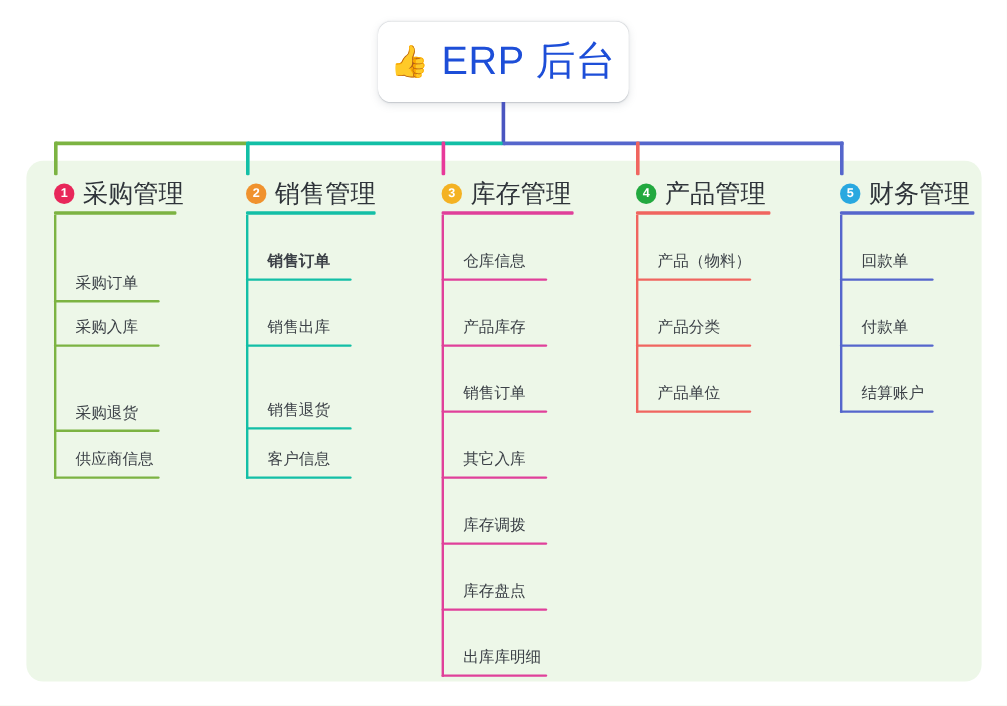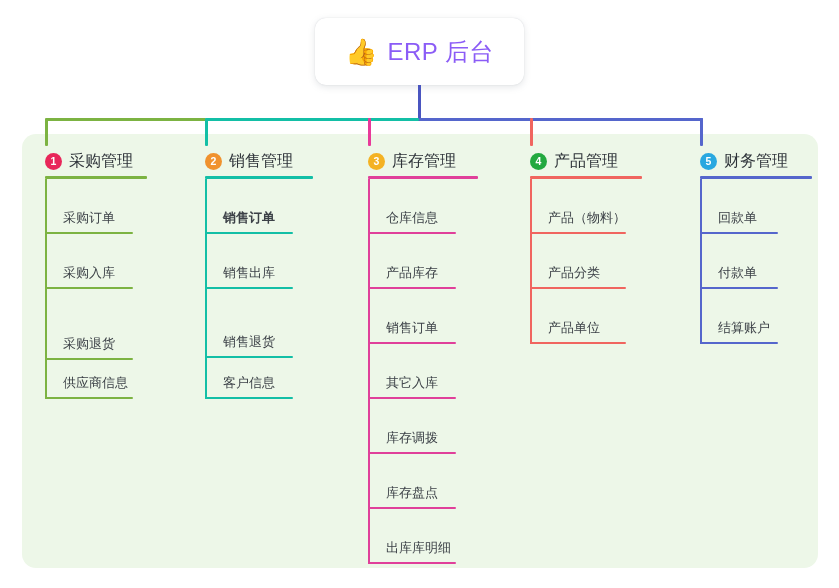--- a/index.html
+++ b/index.html
@@ -20,34 +20,34 @@
   .root-card{
     position:absolute;left:315px;top:18px;width:209px;height:67px;
     background:#ffffff;border-radius:11px;
     box-shadow:0 2px 7px rgba(120,130,140,.20), 0 0 1px rgba(120,130,140,.35);
     display:flex;align-items:center;justify-content:center;
     box-sizing:border-box;
   }
   .root-inner{display:flex;align-items:center;gap:10px;}
   .root-emoji{font-size:26px;line-height:1;
     font-family:"DejaVu Sans",sans-serif;}
-  .root-title{font-size:24px;color:#8b5cf6;letter-spacing:.5px;white-space:nowrap;}
+  .root-title{font-size:33px;color:#1d4ed8;letter-spacing:.5px;white-space:nowrap;}
 
   
   .conn{position:absolute;}
 
   
   .col{position:absolute;top:146px;}
   .col-head{position:relative;height:30px;display:flex;align-items:center;gap:7px;white-space:nowrap;}
   .badge{
     width:17px;height:17px;border-radius:50%;
     display:inline-flex;align-items:center;justify-content:center;
     color:#fff;font-size:10.5px;line-height:1;font-weight:bold;flex:none;
   }
-  .col-title{font-size:16px;color:#2f343a;}
+  .col-title{font-size:21px;color:#2f343a;}
   .col-rule{position:absolute;left:0;top:30px;height:3px;border-radius:1px;}
 
   .spine{position:absolute;left:0;top:33px;width:2px;}
 
   .leaf{position:absolute;left:0;height:55px;}
   .leaf-label{
     position:absolute;left:18px;bottom:7px;
     font-size:13px;color:#3c4147;white-space:nowrap;
   }
   .leaf-rule{position:absolute;left:0;bottom:0;height:2px;border-radius:1px;}
@@ -79,21 +79,21 @@
     </div>
 
   <div id="columns">
       <div class="col" style="left: 45px;">
         <div class="col-head">
           <span class="badge" style="background: rgb(232, 39, 90);">1</span>
           <span class="col-title">采购管理</span>
         </div>
         <div class="col-rule" style="width: 102px; background: rgb(124, 179, 66);"></div>
         <div class="spine" style="height: 220px; background: rgb(124, 179, 66);"></div>
-        <div class="leaf" style="top: 33px; width: 88px;">
+        <div class="leaf" style="top: 51px; width: 88px;">
           <span class="leaf-label">采购订单</span>
           <div class="leaf-rule" style="width: 88px; background: rgb(124, 179, 66);"></div>
         </div>
         <div class="leaf" style="top: 88px; width: 88px;">
           <span class="leaf-label">采购入库</span>
           <div class="leaf-rule" style="width: 88px; background: rgb(124, 179, 66);"></div>
         </div>
         <div class="leaf" style="top: 143px; width: 88px; margin-top: 16px;">
           <span class="leaf-label">采购退货</span>
           <div class="leaf-rule" style="width: 88px; background: rgb(124, 179, 66);"></div>

